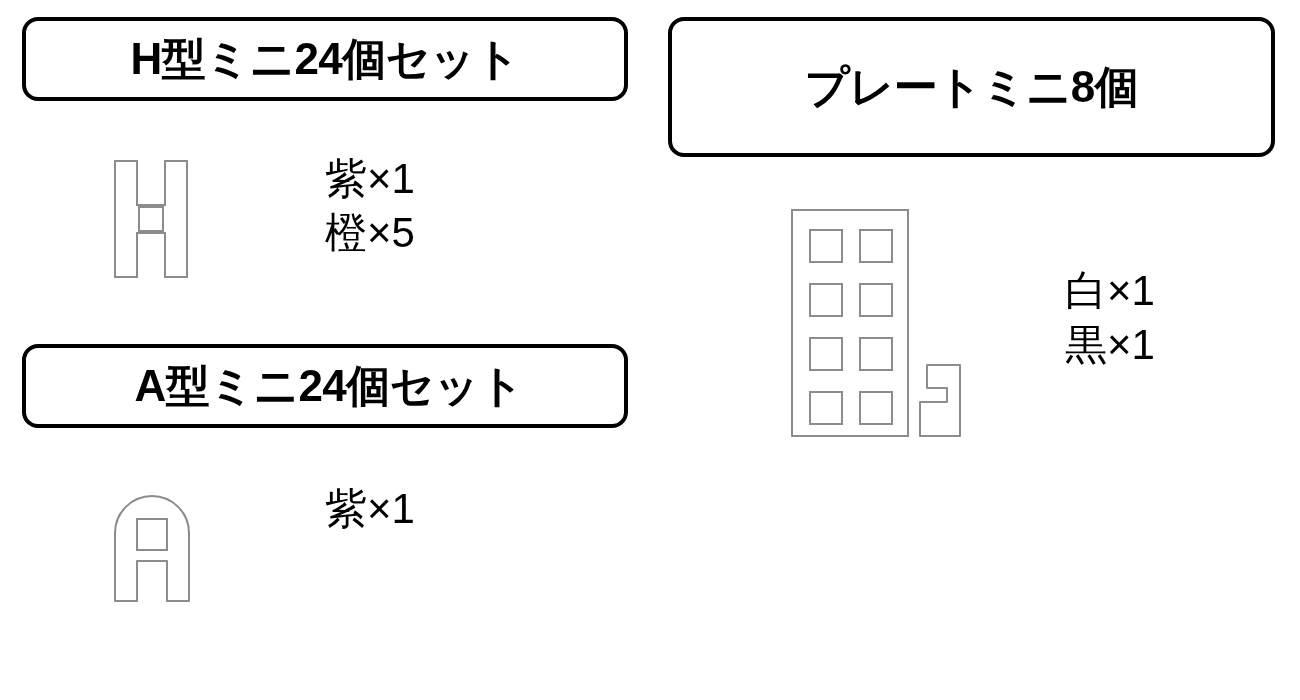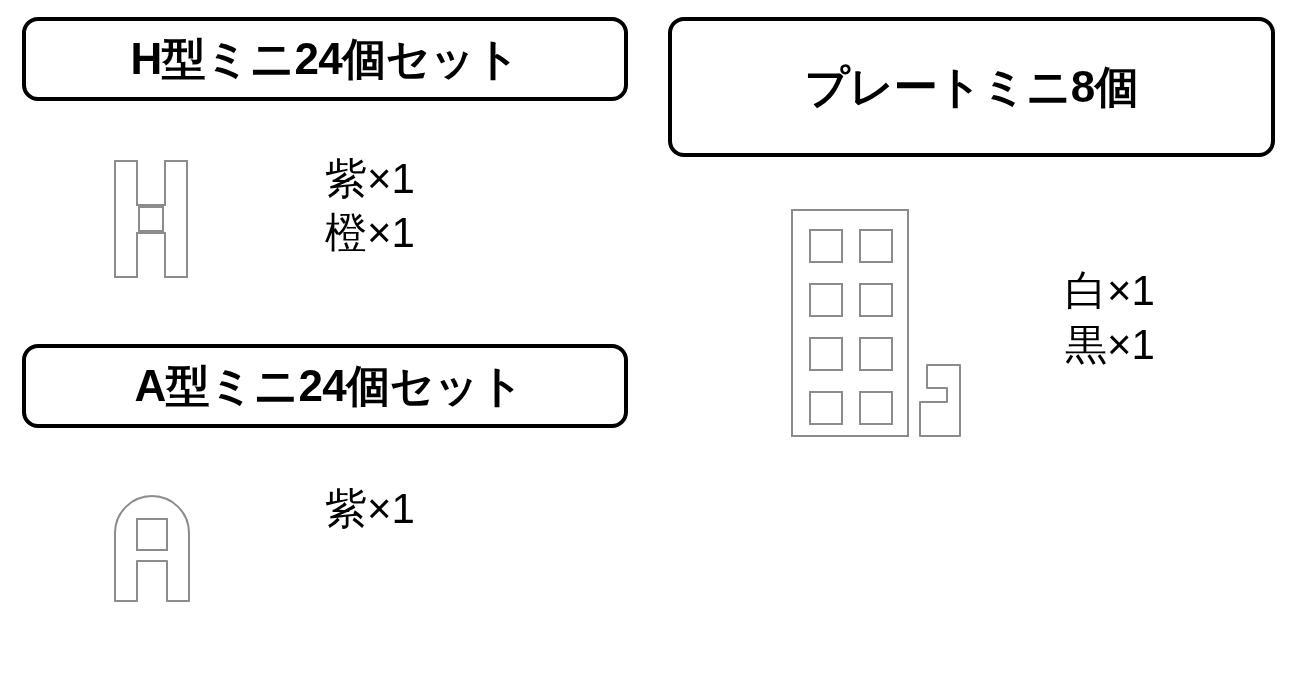--- a/index.html
+++ b/index.html
@@ -84,21 +84,21 @@
     <svg width="78" height="122" viewBox="0 0 78 122" aria-hidden="true">
 
       <path d="M 3 3 L 25 3 L 25 47 L 53 47 L 53 3 L 75 3
                L 75 119 L 53 119 L 53 75 L 25 75 L 25 119 L 3 119 Z" fill="#ffffff" stroke="#8c8c8c" stroke-width="2" stroke-linejoin="miter"></path>
       <rect x="27" y="49" width="24" height="24" fill="#ffffff" stroke="#8c8c8c" stroke-width="2"></rect>
     </svg>
   </div>
 
   <div class="colors">
     <span class="color-line">紫×1</span>
-    <span class="color-line">橙×1</span>
+    <span class="color-line">橙×5</span>
   </div>
 
 </div>
 
 <div class="banner" id="banner-a">
   <span class="line">A型ミニ24個セット</span>
 </div>
 
 <div class="item" id="item-a">
 

